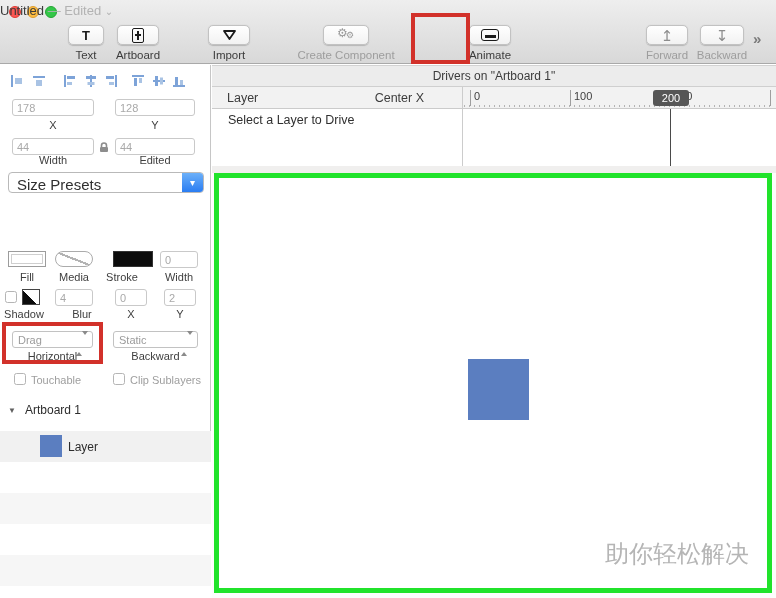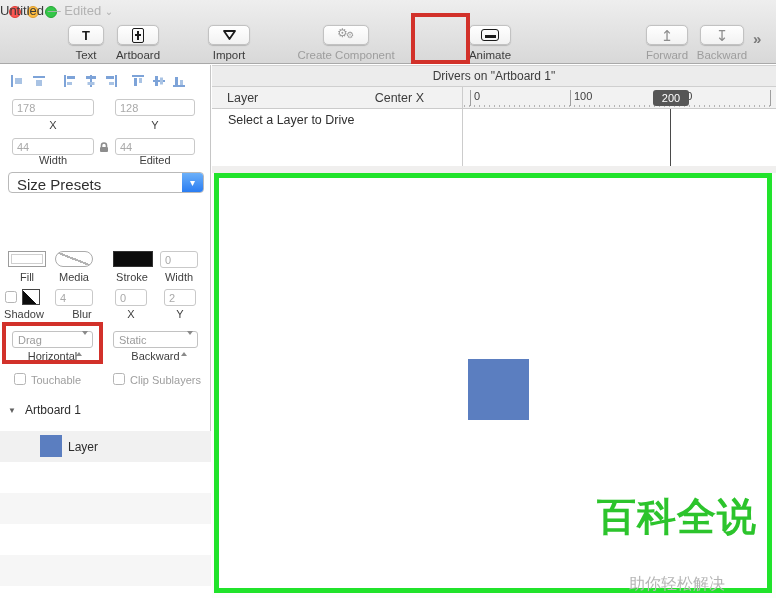--- a/index.html
+++ b/index.html
@@ -108,21 +108,21 @@
   #dp-bottom-strip { position:absolute; left:0; top:102px; width:564px; height:7px; background:#f0efee; }
 
   
   #canvas { position:absolute; left:0; top:109px; width:564px; height:425px; background:#fdfdfc; }
   #artboard { position:absolute; left:2px; top:0px; width:558px; height:420px;
               border:5px solid #21e32b; background:#ffffff; }
   #blue-layer { position:absolute; left:249px; top:181px; width:61px; height:61px; background:#5b7ec0; }
   #wm-title { position:absolute; left:358px; top:312px; width:200px; text-align:center;
               font-size:39px; font-weight:700; color:#2cc42c; letter-spacing:1px; white-space:nowrap; }
   #wm-sub { position:absolute; left:358px; top:360px; width:200px; text-align:center;
-            font-size:16px; color:#b5b5b5; white-space:nowrap;margin-top:36px; }
+            font-size:24px; color:#b5b5b5; white-space:nowrap; }
 </style>
 </head>
 <body>
 
 <div id="app">
 
   <div id="header">
     <div class="tl red"></div>
     <div class="tl yel"></div>
     <div class="tl grn"></div>
@@ -252,21 +252,21 @@
       <span class="txt">Size Presets</span>
       <span class="cap">▾</span>
     </div>
 
     <span class="swatch-fill" style="left:8px;top:186px"></span>
     <span class="swatch-media" style="left:55px;top:186px"></span>
     <span class="swatch-stroke" style="left:113px;top:186px"></span>
     <input class="fld" style="left: 160px; top: 186px; width: 38px;" readonly="" value="0">
     <div class="slab" style="left:8px;top:206px;width:38px">Fill</div>
     <div class="slab" style="left:55px;top:206px;width:38px">Media</div>
-    <div class="slab" style="left:110px;top:206px;width:44px">Stroke</div>
+    <div class="slab" style="left:100px;top:206px;width:44px">Stroke</div>
     <div class="slab" style="left:160px;top:206px;width:38px">Width</div>
 
     <span class="cbx" style="left:5px;top:226px"></span>
     <span class="swatch-shadow" style="left:22px;top:224px"></span>
     <input class="fld" style="left: 55px; top: 224px; width: 38px;" readonly="" value="4">
     <input class="fld" style="left: 115px; top: 224px; width: 32px;" readonly="" value="0">
     <input class="fld" style="left: 164px; top: 224px; width: 32px;" readonly="" value="2">
     <div class="slab" style="left:2px;top:243px;width:44px">Shadow</div>
     <div class="slab" style="left:63px;top:243px;width:38px">Blur</div>
     <div class="slab" style="left:115px;top:243px;width:32px">X</div>
@@ -324,19 +324,18 @@
     <div id="playhead-badge">200</div>
     <div id="playhead-line"></div>
     <div id="dp-divider"></div>
 
     <div id="dp-empty">Select a Layer to Drive</div>
     <div id="dp-bottom-strip"></div>
 
     <div id="canvas">
       <div id="artboard">
         <div id="blue-layer"></div>
-        <div id="wm-title">百科全说</div>
         <div id="wm-sub">助你轻松解决</div>
       </div>
     </div>
   </div>
 
 </div>
 
 </body></html>

